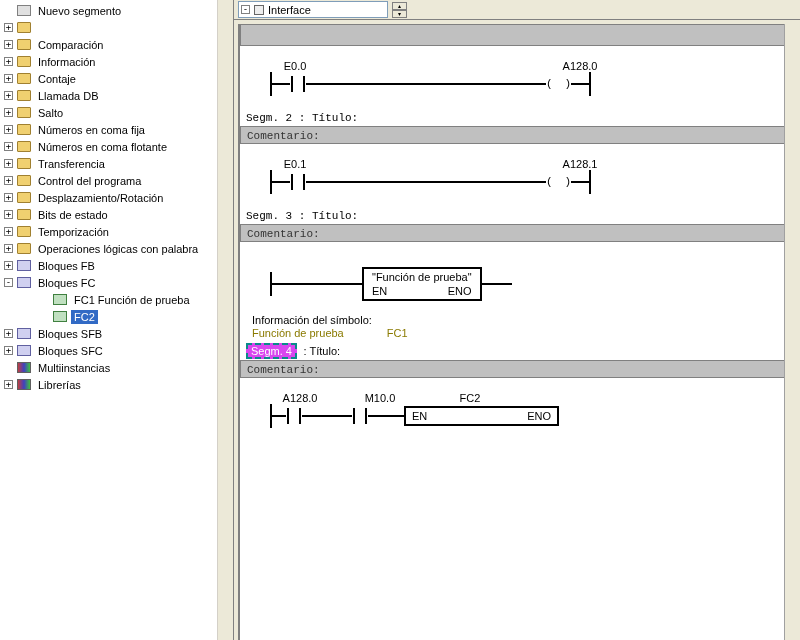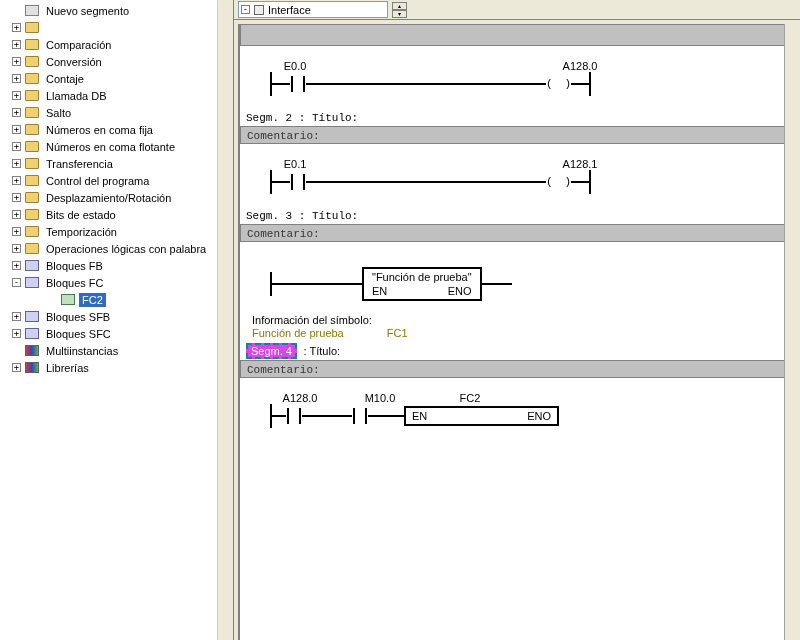--- a/index.html
+++ b/index.html
@@ -1,21 +1,21 @@
 <!DOCTYPE html>
 <html><head>
 <meta charset="utf-8">
 <style>
 * { box-sizing: border-box; margin: 0; padding: 0; font-family: Tahoma, sans-serif; font-size: 11px; }
 body { background: #fff; overflow: hidden; width: 800px; height: 640px; }
 .container { display: flex; width: 800px; height: 640px; }
 
 
 .tree-panel { width: 234px; height: 640px; border-right: 1px solid #808080; background: #fff; overflow: hidden; }
-.tree-scrollbar-area { display: flex; height: 100%; margin-left: 8px; }
+.tree-scrollbar-area { display: flex; height: 100%; }
 .tree-content { flex: 1; padding: 2px 0; overflow: hidden; }
 .tree-vbar { width: 16px; background: #ece9d8; border-left: 1px solid #d4d0c8; height: 640px; }
 
 .tree-node { display: flex; align-items: center; height: 17px; padding-left: 4px; white-space: nowrap; cursor: default; }
 .tree-node.indent1 { padding-left: 4px; }
 .tree-node.indent3 { padding-left: 40px; }
 
 .expander { width: 9px; height: 9px; border: 1px solid #808080; display: flex; align-items: center; justify-content: center; margin-right: 3px; font-size: 9px; line-height: 7px; color: #000; background: #fff; cursor: pointer; font-family: monospace; }
 .expander.blank { border: none; background: transparent; }
 
@@ -98,21 +98,21 @@
             <div class="tree-icon">
               <div class="icon-folder"></div>
             </div>
             <span class="tree-label">Comparación</span>
           </div>
           <div class="tree-node indent1">
             <div class="expander">+</div>
             <div class="tree-icon">
               <div class="icon-folder"></div>
             </div>
-            <span class="tree-label">Conversión</span>
+            <span class="tree-label">Información</span>
           </div>
           <div class="tree-node indent1">
             <div class="expander">+</div>
             <div class="tree-icon">
               <div class="icon-folder"></div>
             </div>
             <span class="tree-label">Contaje</span>
           </div>
           <div class="tree-node indent1">
             <div class="expander">+</div>
@@ -190,20 +190,27 @@
               <div class="icon-block"></div>
             </div>
             <span class="tree-label">Bloques FB</span>
           </div>
           <div class="tree-node indent1">
             <div class="expander">-</div>
             <div class="tree-icon">
               <div class="icon-block"></div>
             </div>
             <span class="tree-label">Bloques FC</span>
+          </div>
+          <div class="tree-node indent3">
+            <div class="expander blank"></div>
+            <div class="tree-icon">
+              <div class="icon-fc"></div>
+            </div>
+            <span class="tree-label">FC1   Función de prueba</span>
           </div>
           <div class="tree-node indent3">
             <div class="expander blank"></div>
             <div class="tree-icon">
               <div class="icon-fc"></div>
             </div>
             <span class="tree-label selected">FC2</span>
           </div>
           <div class="tree-node indent1">
             <div class="expander">+</div>

